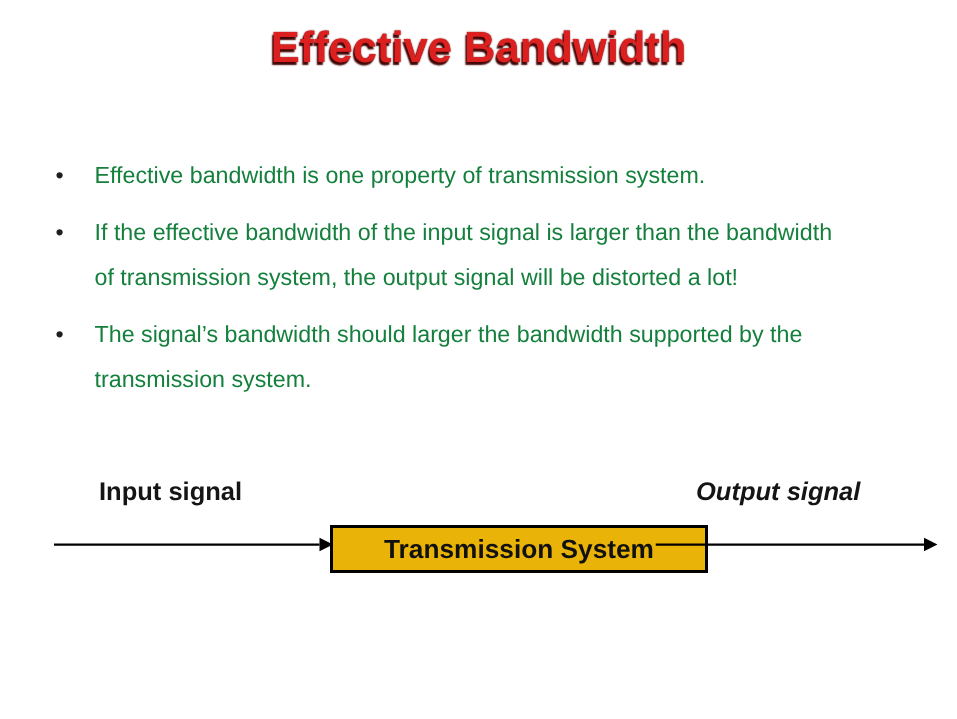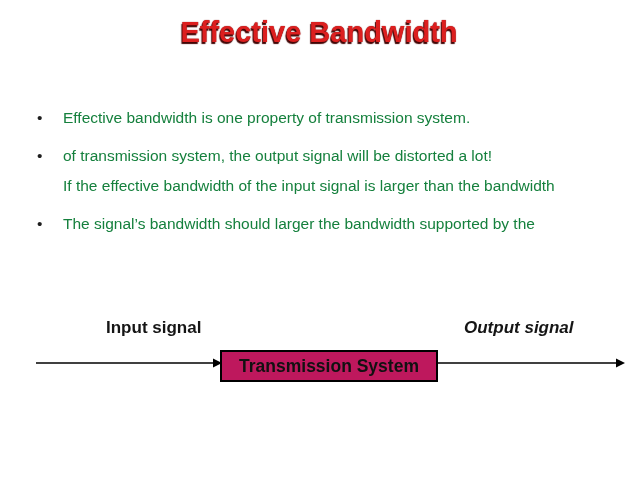--- a/index.html
+++ b/index.html
@@ -58,37 +58,37 @@
     white-space: nowrap;
   }
   .io-label {
     position: absolute;
     top: 318px;
     font-size: 17px;
     font-weight: bold;
     color: #151515;
     white-space: nowrap;
   }
-  .input-label  { left: 66px; margin-left: 40px; }
+  .input-label  { left: 66px; }
   .output-label { left: 464px; font-style: italic; }
   .arrow-svg {
     position: absolute;
     top: 355px;
     height: 16px;
   }
   .arrow-left  { left: 36px;  width: 186px; }
   .arrow-right { left: 437px; width: 188px; }
   .transmission-box {
     position: absolute;
     left: 220px;
     top: 350px;
-    width: 218px;
+    width: 252px;
     height: 32px;
     box-sizing: border-box;
-    background: #be185d;
+    background: #eab308;
     border: 2px solid #000000;
     display: flex;
     align-items: center;
     justify-content: center;
     font-size: 17.5px;
     font-weight: bold;
     color: #111111;
     white-space: nowrap;
   }
 </style>
@@ -102,28 +102,29 @@
   <ul class="bullets">
     <li class="bullet-item">
       <span class="bullet-dot">•</span>
       <span class="bullet-lines">
         <div class="bullet-line">Effective bandwidth is one property of transmission system.</div>
       </span>
     </li>
     <li class="bullet-item">
       <span class="bullet-dot">•</span>
       <span class="bullet-lines">
+        <div class="bullet-line">If the effective bandwidth of the input signal is larger than the bandwidth</div>
         <div class="bullet-line">of transmission system, the output signal will be distorted a lot!</div>
-        <div class="bullet-line">If the effective bandwidth of the input signal is larger than the bandwidth</div>
       </span>
     </li>
     <li class="bullet-item">
       <span class="bullet-dot">•</span>
       <span class="bullet-lines">
         <div class="bullet-line">The signal’s bandwidth should larger the bandwidth supported by the</div>
+        <div class="bullet-line">transmission system.</div>
       </span>
     </li>
   </ul>
 
   <div class="io-label input-label">Input signal</div>
 
   <div class="io-label output-label">Output signal</div>
 
   <svg class="arrow-svg arrow-left" viewBox="0 0 186 16" xmlns="http://www.w3.org/2000/svg">
     <line x1="0" y1="8" x2="177" y2="8" stroke="#000000" stroke-width="1.5"></line>

